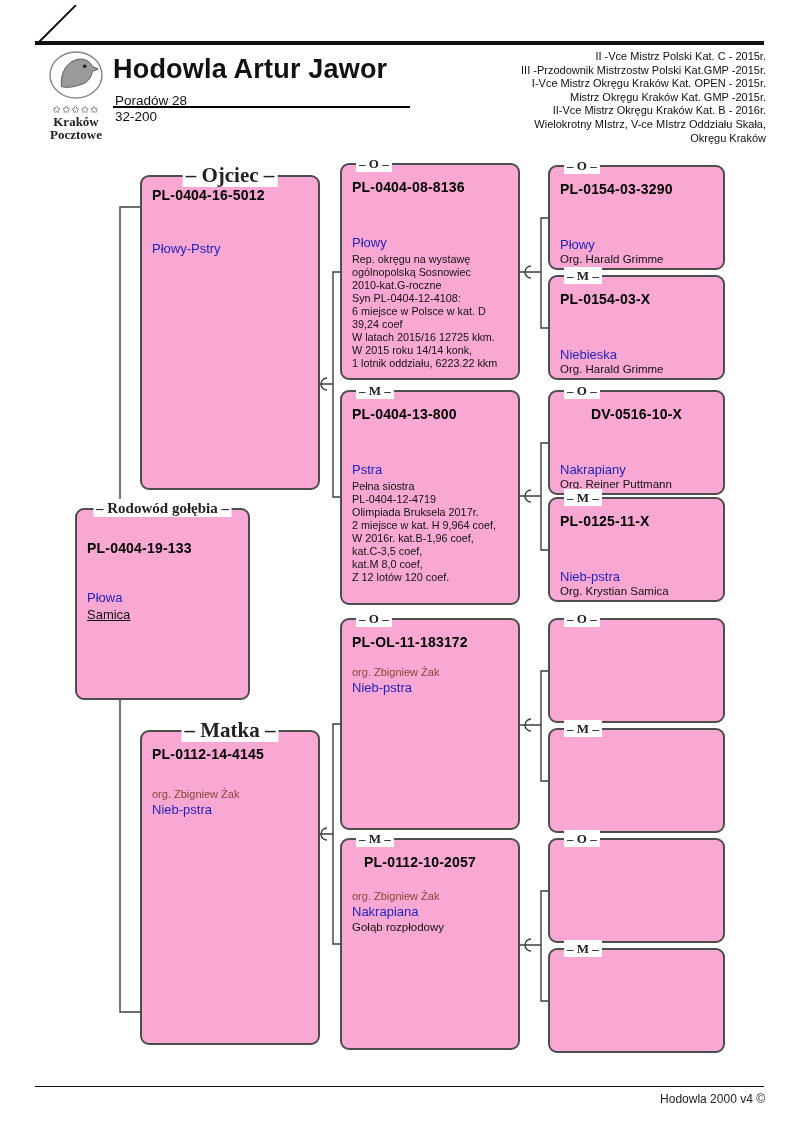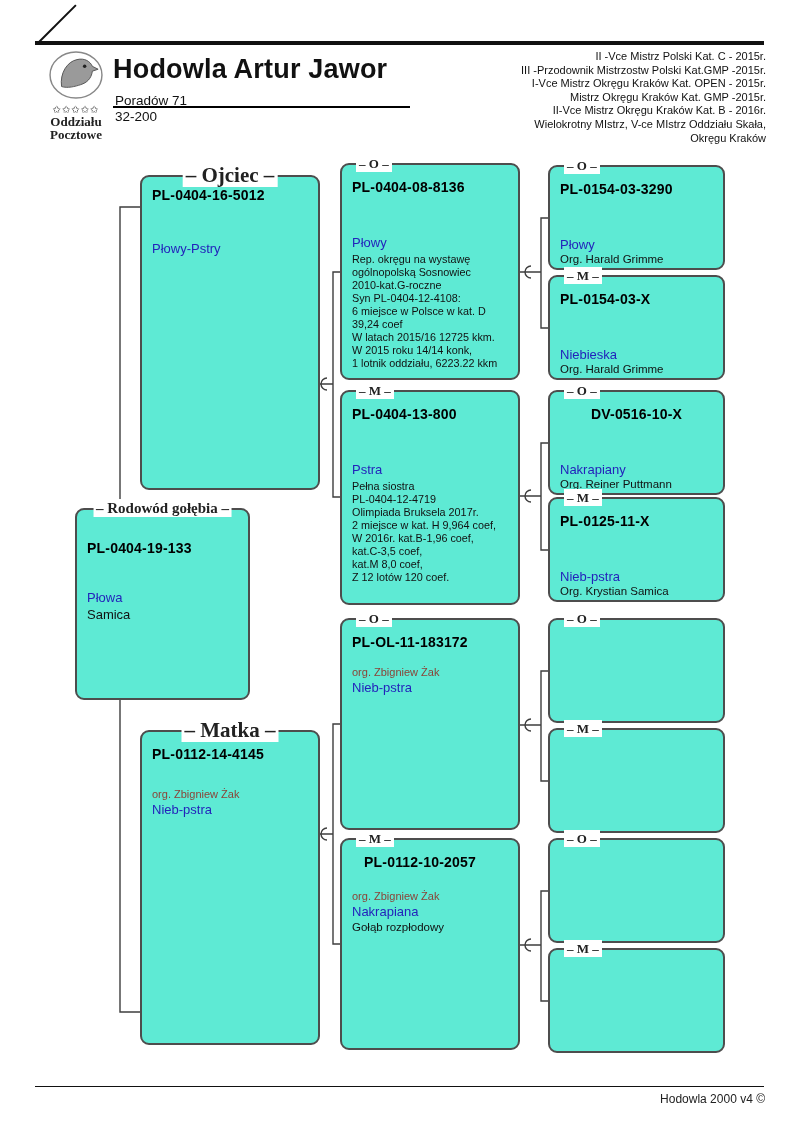--- a/index.html
+++ b/index.html
@@ -18,35 +18,35 @@
   .logo .stars{font-size:10px;letter-spacing:1px;color:#333;line-height:11px;}
   .logo .lname{font-family:"Liberation Serif",serif;font-weight:700;font-size:13px;line-height:13px;color:#222;}
   .title-block{position:absolute;left:113px;top:54px;z-index:2;}
   .title-block h1{margin:0;font-size:27px;font-weight:700;letter-spacing:.2px;
                   border-bottom:2.5px solid #000;padding-bottom:21px;min-width:297px;}
   .address{position:absolute;left:115px;top:93px;font-size:13.5px;line-height:16px;z-index:2;}
   .achv{position:absolute;right:34px;top:50px;text-align:right;font-size:11px;line-height:13.6px;
         white-space:pre-line;color:#111;z-index:2;}
 
   
-  .pbox{position:absolute;background:#5eead4;border:2px solid #4d4d4d;border-radius:9px;
+  .pbox{position:absolute;background:#f9a8d4;border:2px solid #4d4d4d;border-radius:9px;
         padding:8px 10px;box-sizing:border-box;z-index:2;}
   .lbl{position:absolute;top:-10px;left:14px;background:#fff;padding:0 3px;
        font-family:"Liberation Serif",serif;font-weight:700;font-size:13px;line-height:17px;
        color:#222;white-space:nowrap;}
   .lbl::before{content:"– ";} .lbl::after{content:" –";}
   .lbl.center{left:50%;transform:translateX(-50%);}
   .lbl.xl{font-size:21px;line-height:24px;top:-14px;}
   .lbl.md{font-size:15px;line-height:18px;top:-11px;}
   .ring{font-size:14px;font-weight:700;letter-spacing:.2px;color:#000;}
   .clr{color:#2323bb;font-size:13px;}
   .org{color:#8a4438;font-size:11px;}
   .orgsm{font-size:11.5px;color:#111;}
   .note{font-size:10.8px;line-height:13px;white-space:pre-line;color:#111;}
-  .sex{font-size:13px;color:#111;}
+  .sex{font-size:13px;color:#111;text-decoration:underline;}
 
   .connectors{position:absolute;left:0;top:0;z-index:0;}
 </style>
 </head>
 <body>
 
 <div class="page">
 
   <svg class="connectors" width="800" height="1131" viewBox="0 0 800 1131">
     <g fill="none" stroke="#3e3e3e" stroke-width="1.4">
@@ -69,30 +69,30 @@
   <div class="top-rule"></div>
   <div class="top-diag"></div>
 
   <div class="logo">
     <svg width="58" height="50" viewBox="0 0 58 52">
       <ellipse cx="29" cy="26" rx="27" ry="24" fill="none" stroke="#888" stroke-width="1.5"></ellipse>
       <path d="M14,38 C12,24 20,12 30,10 C38,8 44,12 46,17 L52,20 L46,22 C45,30 40,34 34,36 C28,38 20,40 14,38 Z" fill="#9a9a9a" stroke="#555" stroke-width="1"></path>
       <circle cx="38" cy="17" r="1.8" fill="#222"></circle>
     </svg>
     <div class="stars">✩✩✩✩✩</div>
-    <div class="lname">Oddziału</div>
+    <div class="lname">Kraków</div>
     <div class="lname">Pocztowe</div>
   </div>
 
   <div class="title-block">
     <h1>Hodowla Artur Jawor</h1>
   </div>
 
   <div class="address">
-    <div>Poradów 71</div>
+    <div>Poradów 28</div>
     <div>32-200</div>
   </div>
 
   <div class="achv">II -Vce Mistrz Polski Kat. C - 2015r.
 III -Przodownik Mistrzostw Polski Kat.GMP -2015r.
 I-Vce Mistrz Okręgu Kraków Kat. OPEN - 2015r.
 Mistrz Okręgu Kraków Kat. GMP -2015r.
 II-Vce Mistrz Okręgu Kraków Kat. B - 2016r.
 Wielokrotny MIstrz, V-ce MIstrz  Oddziału Skała,
 Okręgu Kraków</div>

